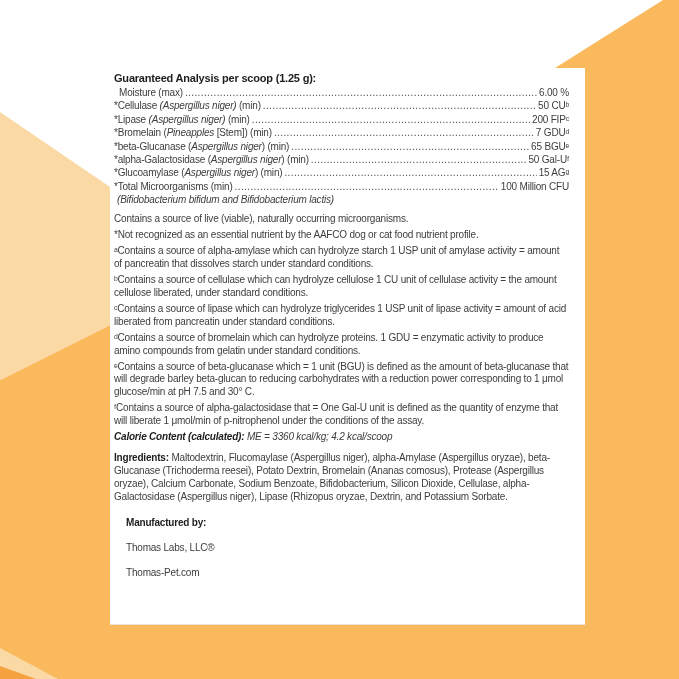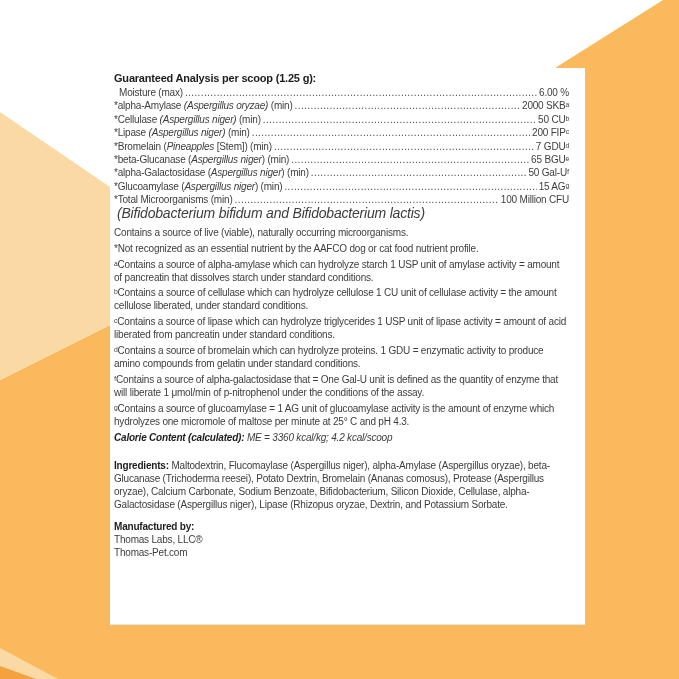--- a/index.html
+++ b/index.html
@@ -32,26 +32,26 @@
   .row { display:flex; align-items:baseline; }
   .row.indent { padding-left:5px; }
   .row .name { white-space:nowrap; }
   .row .it { font-style:italic; }
   .leader { flex:1; overflow:hidden; white-space:nowrap; color:#4a4a4a; margin:0 2px; }
   .leader::after {
     content:"..........................................................................................................................................";
     letter-spacing:0.4px;
   }
   .row .value { white-space:nowrap; }
-  .species-note { margin:0 0 7px 0; padding-left:3px; font-size:14px; line-height:13.2px; font-style:italic; }
+  .species-note { margin:0 0 7px 0; padding-left:3px; font-size:10px; line-height:13.2px; font-style:italic; }
   .fnotes p { margin:0 0 3px 0; font-size:10px; line-height:12.9px; }
   .calorie { margin:1px 0 3px 0; font-size:10px; line-height:12.9px;font-style:italic; }
   .calorie b, .ingredients b, .mfr .bold { font-weight:bold; color:#1d1d1d; }
-  .ingredients { margin:16px 0 8px 0; font-size:10px; line-height:12.9px; }
-  .mfr p { margin:0; font-size:10px; line-height:13px; }
+  .ingredients { margin:8px 0 8px 0; font-size:10px; line-height:12.9px; }
+  .mfr p { margin:12px; font-size:10px; line-height:13px; }
   .mfr .bold { font-size:10px; }
 </style>
 </head>
 <body>
 
 <div class="stage">
   <div class="bg bg-orange-left"></div>
   <div class="bg bg-orange-right"></div>
   <div class="bg bg-pale-band"></div>
   <div class="bg bg-corner-pale"></div>
@@ -60,25 +60,20 @@
   <section class="panel">
     <h1 class="title">Guaranteed Analysis per scoop (1.25 g):</h1>
 
     <div class="analysis" id="analysis-rows">
   <div class="row indent">
     <span class="name"><span class="pre">Moisture (max)</span><i class="it"></i><span class="post"></span></span>
     <span class="leader"></span>
     <span class="value">6.00 %</span>
   </div>
 
-  <div class="row">
-    <span class="name"><span class="pre">*alpha-Amylase </span><i class="it">(Aspergillus oryzae)</i><span class="post"> (min)</span></span>
-    <span class="leader"></span>
-    <span class="value">2000 SKBᵃ</span>
-  </div>
 
   <div class="row">
     <span class="name"><span class="pre">*Cellulase </span><i class="it">(Aspergillus niger)</i><span class="post"> (min)</span></span>
     <span class="leader"></span>
     <span class="value">50 CUᵇ</span>
   </div>
 
   <div class="row">
     <span class="name"><span class="pre">*Lipase </span><i class="it">(Aspergillus niger)</i><span class="post"> (min)</span></span>
     <span class="leader"></span>
@@ -124,24 +119,24 @@
   <p>*Not recognized as an essential nutrient by the AAFCO dog or cat food nutrient profile.</p>
 
   <p>ᵃContains a source of alpha-amylase which can hydrolyze starch 1 USP unit of amylase activity = amount of pancreatin that dissolves starch under standard conditions.</p>
 
   <p>ᵇContains a source of cellulase which can hydrolyze cellulose 1 CU unit of cellulase activity = the amount cellulose liberated, under standard conditions.</p>
 
   <p>ᶜContains a source of lipase which can hydrolyze triglycerides 1 USP unit of lipase activity = amount of acid liberated from pancreatin under standard conditions.</p>
 
   <p>ᵈContains a source of bromelain which can hydrolyze proteins. 1 GDU = enzymatic activity to produce amino compounds from gelatin under standard conditions.</p>
 
+  <p>ᵉContains a source of beta-glucanase which =  1 unit (BGU) is defined as the amount of beta-glucanase that will degrade barley beta-glucan to reducing carbohydrates with a reduction power corresponding to 1 μmol glucose/min at pH 7.5 and 30° C.</p>
 
   <p>ᶠContains a source of alpha-galactosidase that = One Gal-U unit is defined as the quantity of enzyme that will liberate 1 μmol/min of p-nitrophenol under the conditions of the assay.</p>
 
-  <p>ᵍContains a source of glucoamylase = 1 AG unit of glucoamylase activity is the amount of enzyme which hydrolyzes one micromole of maltose per minute at 25° C and pH 4.3.</p>
 </div>
 
     <p class="calorie"><b>Calorie Content (calculated):</b><span> ME = 3360 kcal/kg; 4.2 kcal/scoop</span></p>
 
     <p class="ingredients"><b>Ingredients:</b><span> Maltodextrin, Flucomaylase (Aspergillus niger), alpha-Amylase (Aspergillus oryzae), beta-Glucanase (Trichoderma reesei), Potato Dextrin, Bromelain (Ananas comosus), Protease (Aspergillus oryzae), Calcium Carbonate, Sodium Benzoate, Bifidobacterium, Silicon Dioxide, Cellulase, alpha-Galactosidase (Aspergillus niger), Lipase (Rhizopus oryzae, Dextrin, and Potassium Sorbate.</span></p>
 
     <div class="mfr">
       <p class="bold">Manufactured by:</p>
       <p>Thomas Labs, LLC®</p>
       <p>Thomas-Pet.com</p>

